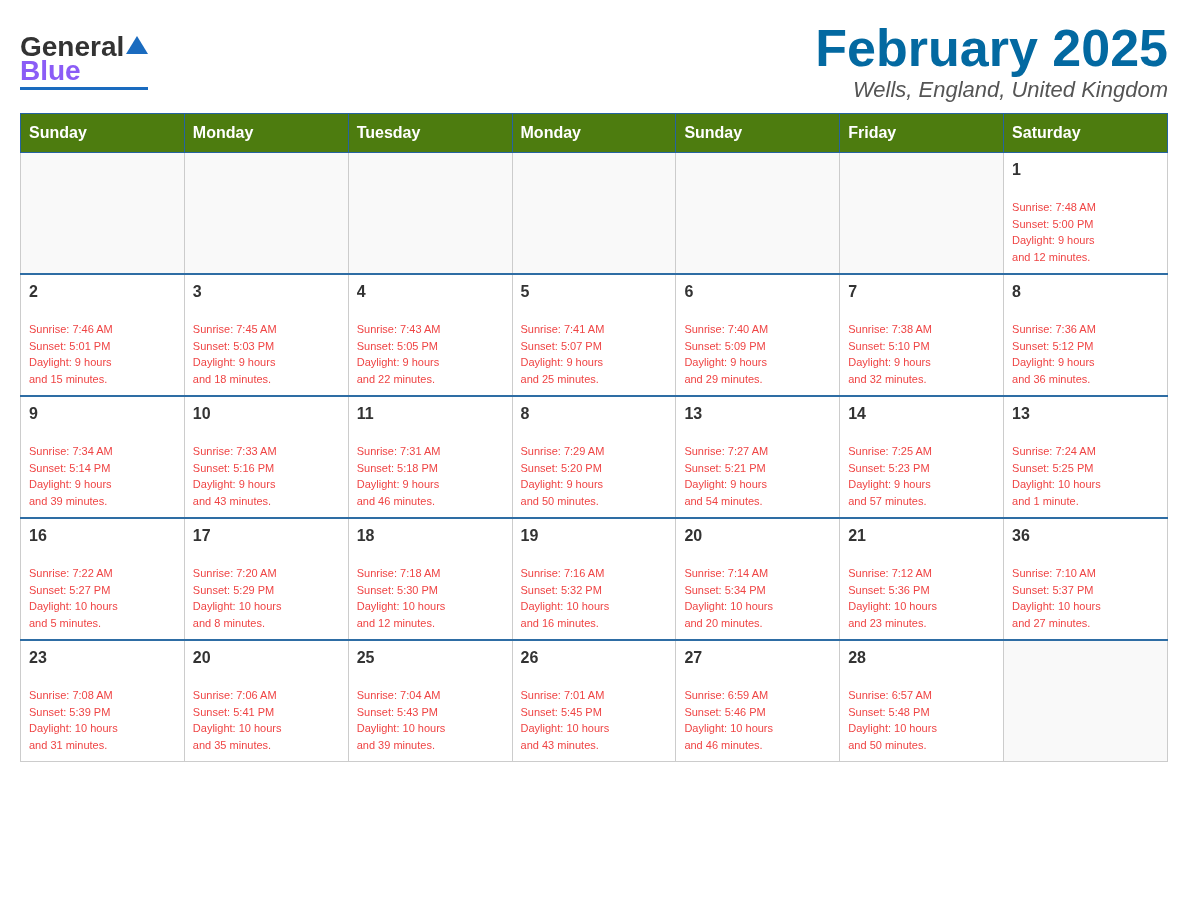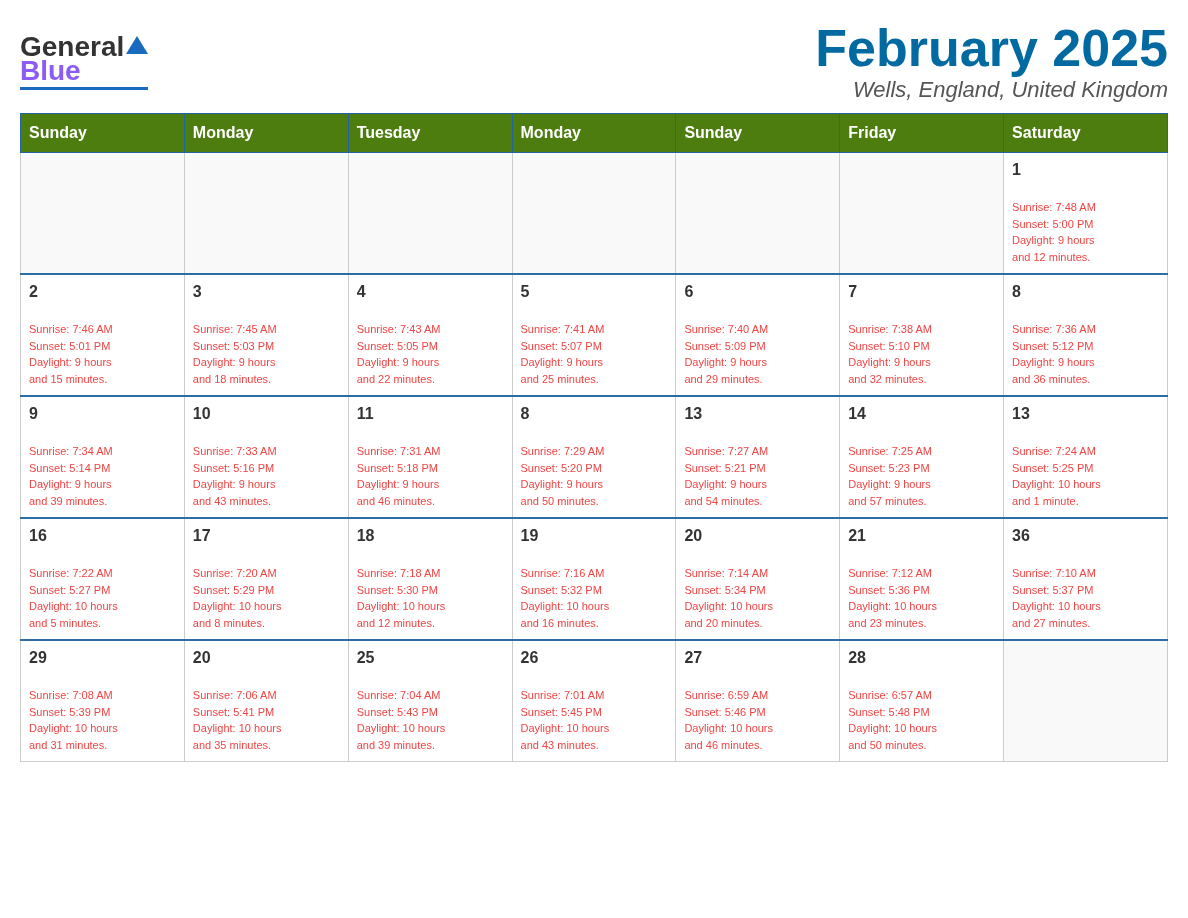--- a/index.html
+++ b/index.html
@@ -227,21 +227,21 @@
           <span class="day-number">21</span>
           <div class="day-info">Sunrise: 7:12 AM<br>Sunset: 5:36 PM<br>Daylight: 10 hours<br>and 23 minutes.</div>
         </td>
         <td>
           <span class="day-number">36</span>
           <div class="day-info">Sunrise: 7:10 AM<br>Sunset: 5:37 PM<br>Daylight: 10 hours<br>and 27 minutes.</div>
         </td>
       </tr>
       <tr class="row-divider">
         <td>
-          <span class="day-number">29</span>
+          <span class="day-number">23</span>
           <div class="day-info">Sunrise: 7:08 AM<br>Sunset: 5:39 PM<br>Daylight: 10 hours<br>and 31 minutes.</div>
         </td>
         <td>
           <span class="day-number">20</span>
           <div class="day-info">Sunrise: 7:06 AM<br>Sunset: 5:41 PM<br>Daylight: 10 hours<br>and 35 minutes.</div>
         </td>
         <td>
           <span class="day-number">25</span>
           <div class="day-info">Sunrise: 7:04 AM<br>Sunset: 5:43 PM<br>Daylight: 10 hours<br>and 39 minutes.</div>
         </td>

